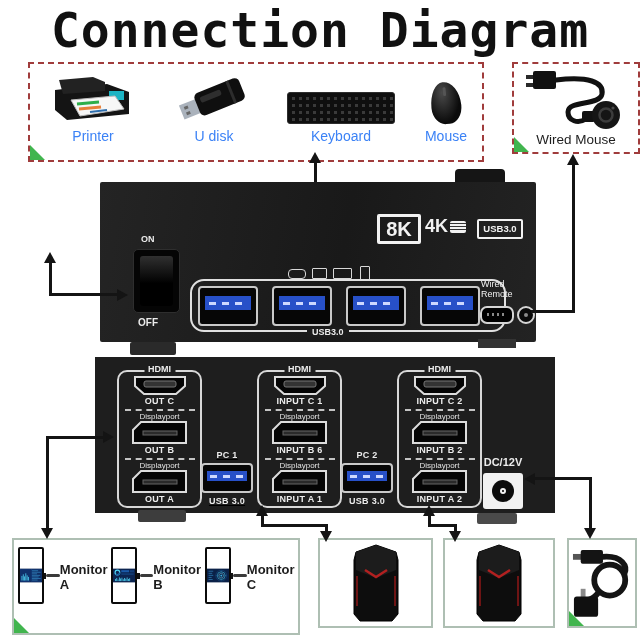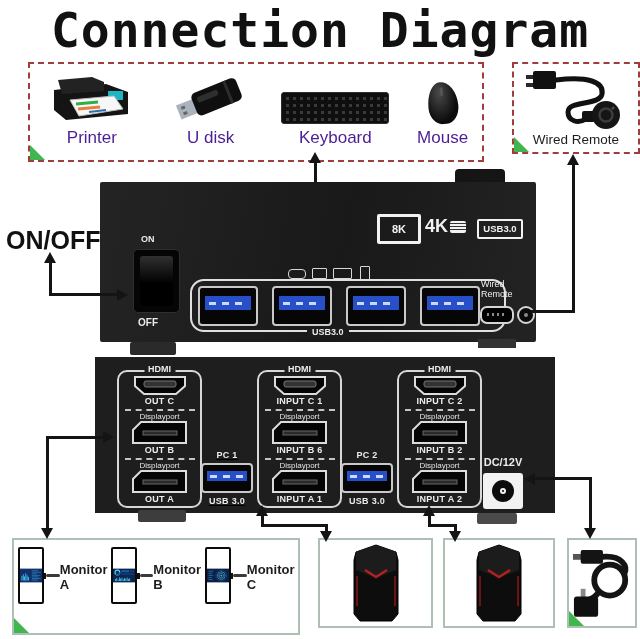--- a/index.html
+++ b/index.html
@@ -14,21 +14,21 @@
   .ar.left{border-top:6px solid transparent;border-bottom:6px solid transparent;border-right:11px solid #141414;}
   .dashedbox{position:absolute;border:2px dashed #a03c3c;background:#fff;}
   .solidbox{position:absolute;border:2px solid #aebfb3;background:#fff;}
   .gtri{position:absolute;left:0;bottom:0;width:0;height:0;border-bottom:15px solid #41b54e;border-right:15px solid transparent;}
   #title{position:absolute;top:2px;left:0;width:100%;text-align:center;
          font-family:"DejaVu Sans Mono",monospace;font-size:48px;font-weight:bold;color:#111;letter-spacing:1px;}
   
   .peri{display:flex;justify-content:space-around;align-items:flex-start;padding-top:8px;}
   .peri-item{display:flex;flex-direction:column;align-items:center;}
   .peri-icon{height:52px;display:flex;align-items:flex-end;justify-content:center;}
-  .peri-label{margin-top:4px;font-size:17px;color:#4c1d95;}
+  .peri-label{margin-top:4px;font-size:14px;color:#3b82f6;}
   .kbd{width:106px;height:30px;background:#0f0f0f;border:1px solid #2d2d2d;border-radius:3px;
        background-image:radial-gradient(#3a3a3a 1.6px,transparent 2px);background-size:7px 7px;background-position:2px 2px;}
   .mouse{width:30px;height:42px;border-radius:46% 54% 45% 45%/60% 60% 42% 42%;
          background:radial-gradient(ellipse at 40% 25%,#4a4a4a,#0b0b0b 68%);transform:rotate(-6deg);position:relative;}
   .mouse::after{content:"";position:absolute;left:13px;top:5px;width:3px;height:9px;background:#555;border-radius:2px;}
   
   #front-dev{position:absolute;left:100px;top:182px;width:436px;height:160px;border-radius:2px;
              background:linear-gradient(100deg,#242424,#191919 55%,#232323);z-index:1;}
   #rear-dev{position:absolute;left:95px;top:357px;width:460px;height:156px;background:#1e1e1e;z-index:1;}
   .devtxt{position:absolute;color:#ececec;font-weight:bold;}
@@ -115,42 +115,41 @@
         <rect x="4" y="9" width="7" height="4" fill="#2a2a2a"></rect>
         <rect x="4" y="17" width="7" height="4" fill="#2a2a2a"></rect>
         <rect x="11" y="5" width="23" height="18" rx="2" fill="#111"></rect>
         <path d="M34,14 C66,10 82,16 80,28 C78,40 46,34 46,46 C46,55 56,58 64,53" stroke="#111" stroke-width="5" fill="none" stroke-linecap="round"></path>
         <rect x="60" y="45" width="13" height="11" rx="2" fill="#111"></rect>
         <circle cx="84" cy="49" r="14" fill="#151515"></circle>
         <circle cx="84" cy="49" r="6.5" fill="none" stroke="#3c3c3c" stroke-width="2.5"></circle>
         <circle cx="91" cy="42" r="1.6" fill="#4a4a4a"></circle>
       </svg>
     </div>
-    <div class="abs" style="left:0;right:0;bottom:5px;text-align:center;font-size:13.5px;color:#1d1d1d;">Wired Remote</div>
+    <div class="abs" style="left:0;right:0;bottom:5px;text-align:center;font-size:13.5px;color:#1d1d1d;">Wired Mouse</div>
     <div class="gtri"></div>
   </div>
 
   <div class="line" style="left:314px;top:160px;width:3px;height:108px;"></div>
   <div class="ar up" style="left:309px;top:152px;"></div>
   <div class="ar down" style="left:309px;top:265px;"></div>
 
   <div class="line" style="left:572px;top:162px;width:3px;height:150px;z-index:4;"></div>
   <div class="ar up" style="left:567px;top:154px;"></div>
   <div class="line" style="left:531px;top:310px;width:44px;height:3px;z-index:4;"></div>
 
-  <div class="abs" style="left:6px;top:226px;font-size:25px;font-weight:bold;color:#111;">ON/OFF</div>
   <div class="ar up" style="left:44px;top:252px;z-index:4;"></div>
   <div class="line" style="left:49px;top:261px;width:3px;height:35px;z-index:4;"></div>
   <div class="line" style="left:49px;top:293px;width:70px;height:3px;z-index:4;"></div>
   <div class="ar right" style="left:117px;top:289px;z-index:4;"></div>
 
   <div id="front-dev">
     <div class="abs" style="left:355px;top:-13px;width:50px;height:13px;background:#151515;border-radius:4px 4px 0 0;"></div>
 
-    <div class="badge" style="left:277px;top:32px;width:38px;height:24px;line-height:24px;border:3px solid #f2f2f2;font-size:11px;border-radius:2px;">8K</div>
+    <div class="badge" style="left:277px;top:32px;width:38px;height:24px;line-height:24px;border:3px solid #f2f2f2;font-size:20px;border-radius:2px;">8K</div>
     <div class="abs" style="left:325px;top:34px;display:flex;align-items:center;gap:2px;">
       <span style="color:#f2f2f2;font-weight:bold;font-size:18px;">4K</span>
       <span style="display:inline-block;width:16px;height:12px;background:#f2f2f2;border-radius:2px;
             background-image:linear-gradient(#f2f2f2 2px,#333 2px,#333 3px,#f2f2f2 3px,#f2f2f2 5px,#333 5px,#333 6px,#f2f2f2 6px,#f2f2f2 8px,#333 8px,#333 9px,#f2f2f2 9px);"></span>
     </div>
     <div class="badge" style="left:377px;top:37px;width:42px;height:16px;line-height:16px;border:2px solid #f2f2f2;font-size:9.5px;border-radius:2px;">USB3.0</div>
 
     <div class="devtxt" style="left:41px;top:52px;font-size:9px;">ON</div>
     <div class="abs" style="left:33px;top:67px;width:45px;height:62px;background:#050505;border:1px solid #2e2e2e;border-radius:5px;">
       <div style="position:absolute;left:6px;right:6px;top:6px;bottom:6px;border-radius:3px;background:linear-gradient(#303030,#000 55%);"></div>

